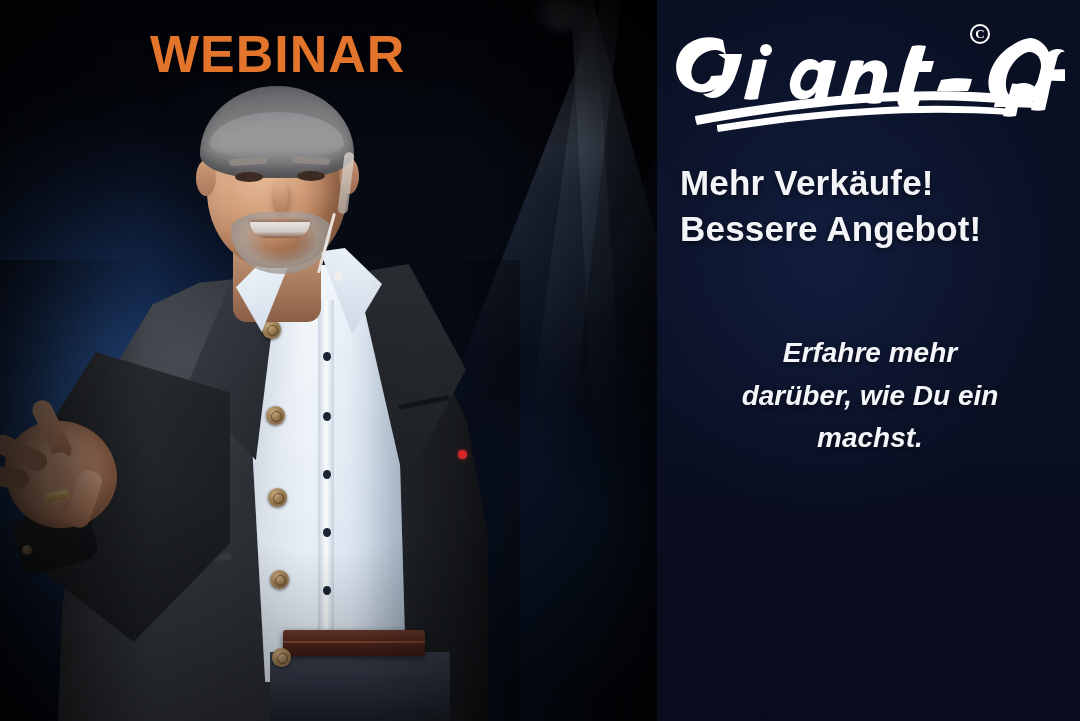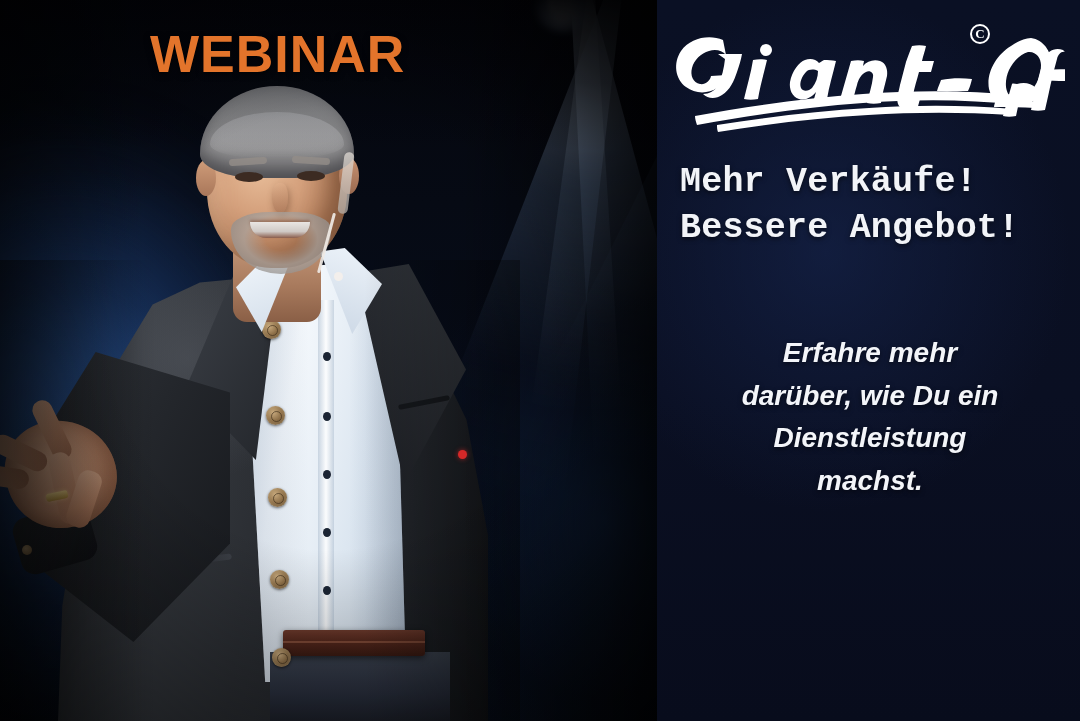--- a/index.html
+++ b/index.html
@@ -316,21 +316,20 @@
     border:2px solid #fff; color:#fff;
     font-size:13px; font-weight:700; line-height:16px; text-align:center;
     font-family:"Liberation Serif", serif;
   }
 
   .headline{
     position:absolute; left:23px; top:160px; width:400px;
     color:#f2f4f8; font-size:35px; font-weight:700; line-height:1.30;
     letter-spacing:.2px;
     text-shadow:0 2px 5px rgba(0,0,0,.55);
-    font-family:Liberation Mono, monospace;
   }
 
   .subcopy{
     position:absolute; left:18px; top:332px; width:390px;
     color:#f3f5f9; font-size:28px; font-weight:700; font-style:italic;
     line-height:1.52; text-align:center;
     text-shadow:0 2px 5px rgba(0,0,0,.5);
   }
 
   .speaker-line{
@@ -460,19 +459,18 @@
     </div>
 
     <div class="headline">
       <div>Mehr Verkäufe!</div>
       <div>Bessere Angebot!</div>
     </div>
 
     <div class="subcopy">
       <div>Erfahre mehr</div>
       <div>darüber, wie Du ein</div>
-      <div>Dienstleistung</div>
       <div>machst.</div>
     </div>
 
   </div>
 
 </div>
 
 </body></html>

